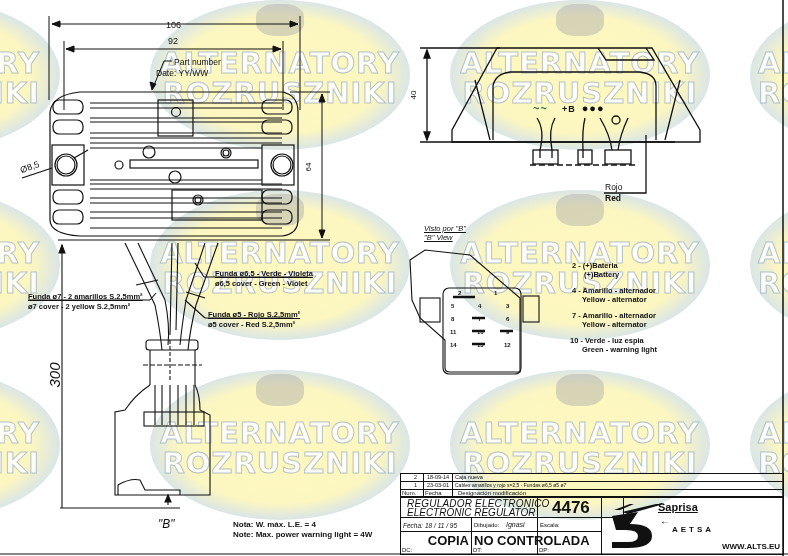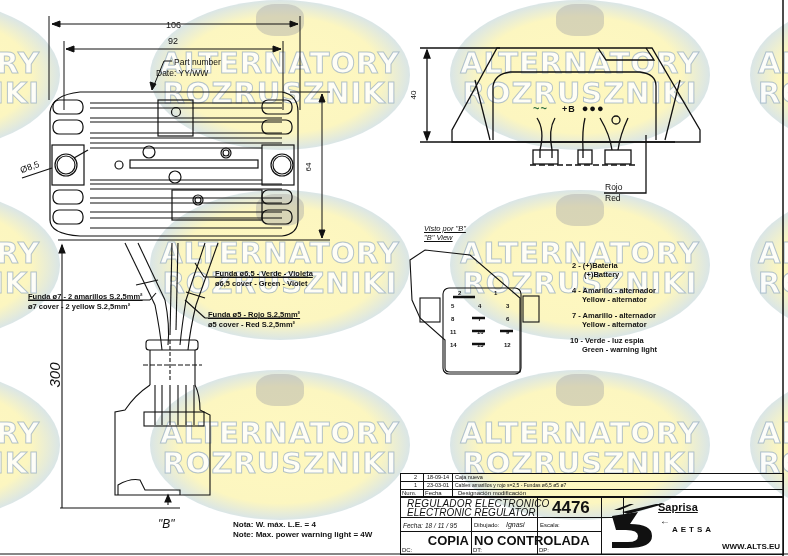--- a/index.html
+++ b/index.html
@@ -264,21 +264,21 @@
 <div class="lbl" style="left:158px; top:519px; font-size:12px; font-style:italic;">"B"</div>
 
 <div class="lbl lbl-b" style="left:233px; top:520px;">Nota:  W. máx. L.E. = 4</div>
 <div class="lbl lbl-b" style="left:233px; top:530px;">Note: Max. power warning light = 4W</div>
 
 <div class="lbl" style="left:410px; top:90px; transform:rotate(-90deg); font-size:8px;">40</div>
 <div class="abs" style="left:533px; top:102px; font-size:11px; font-weight:bold; letter-spacing:1px;">
   <span style="color:#2a6a3a;">~</span><span style="color:#2a6a3a; margin-right:14px;">~</span><span style="font-size:9px; margin-right:6px;">+B</span><span>●</span><span>●</span><span>●</span>
 </div>
 <div class="lbl" style="left:605px; top:182px; font-size:8.5px;">Rojo</div>
-<div class="lbl" style="left:605px; top:193px; font-size:8.5px;">Red</div>
+<div class="lbl" style="left:605px; top:193px; font-size:8.5px;font-weight:bold;">Red</div>
 
 <div class="lbl" style="left:424px; top:224px; font-size:7.5px; font-style:italic; text-decoration:underline;">Visto por "B"</div>
 <div class="lbl" style="left:424px; top:233px; font-size:7.5px; font-style:italic; text-decoration:underline;">"B" View</div>
 <div class="abs" style="left:446px; top:285px; width:72px; font-size:6px; font-weight:bold;">
   <span class="abs" style="left:12px; top:5px;">2</span>
   <span class="abs" style="left:48px; top:5px;">1</span>
   <span class="abs" style="left:5px; top:18px;">5</span>
   <span class="abs" style="left:32px; top:18px;">4</span>
   <span class="abs" style="left:60px; top:18px;">3</span>
   <span class="abs" style="left:5px; top:31px;">8</span>

